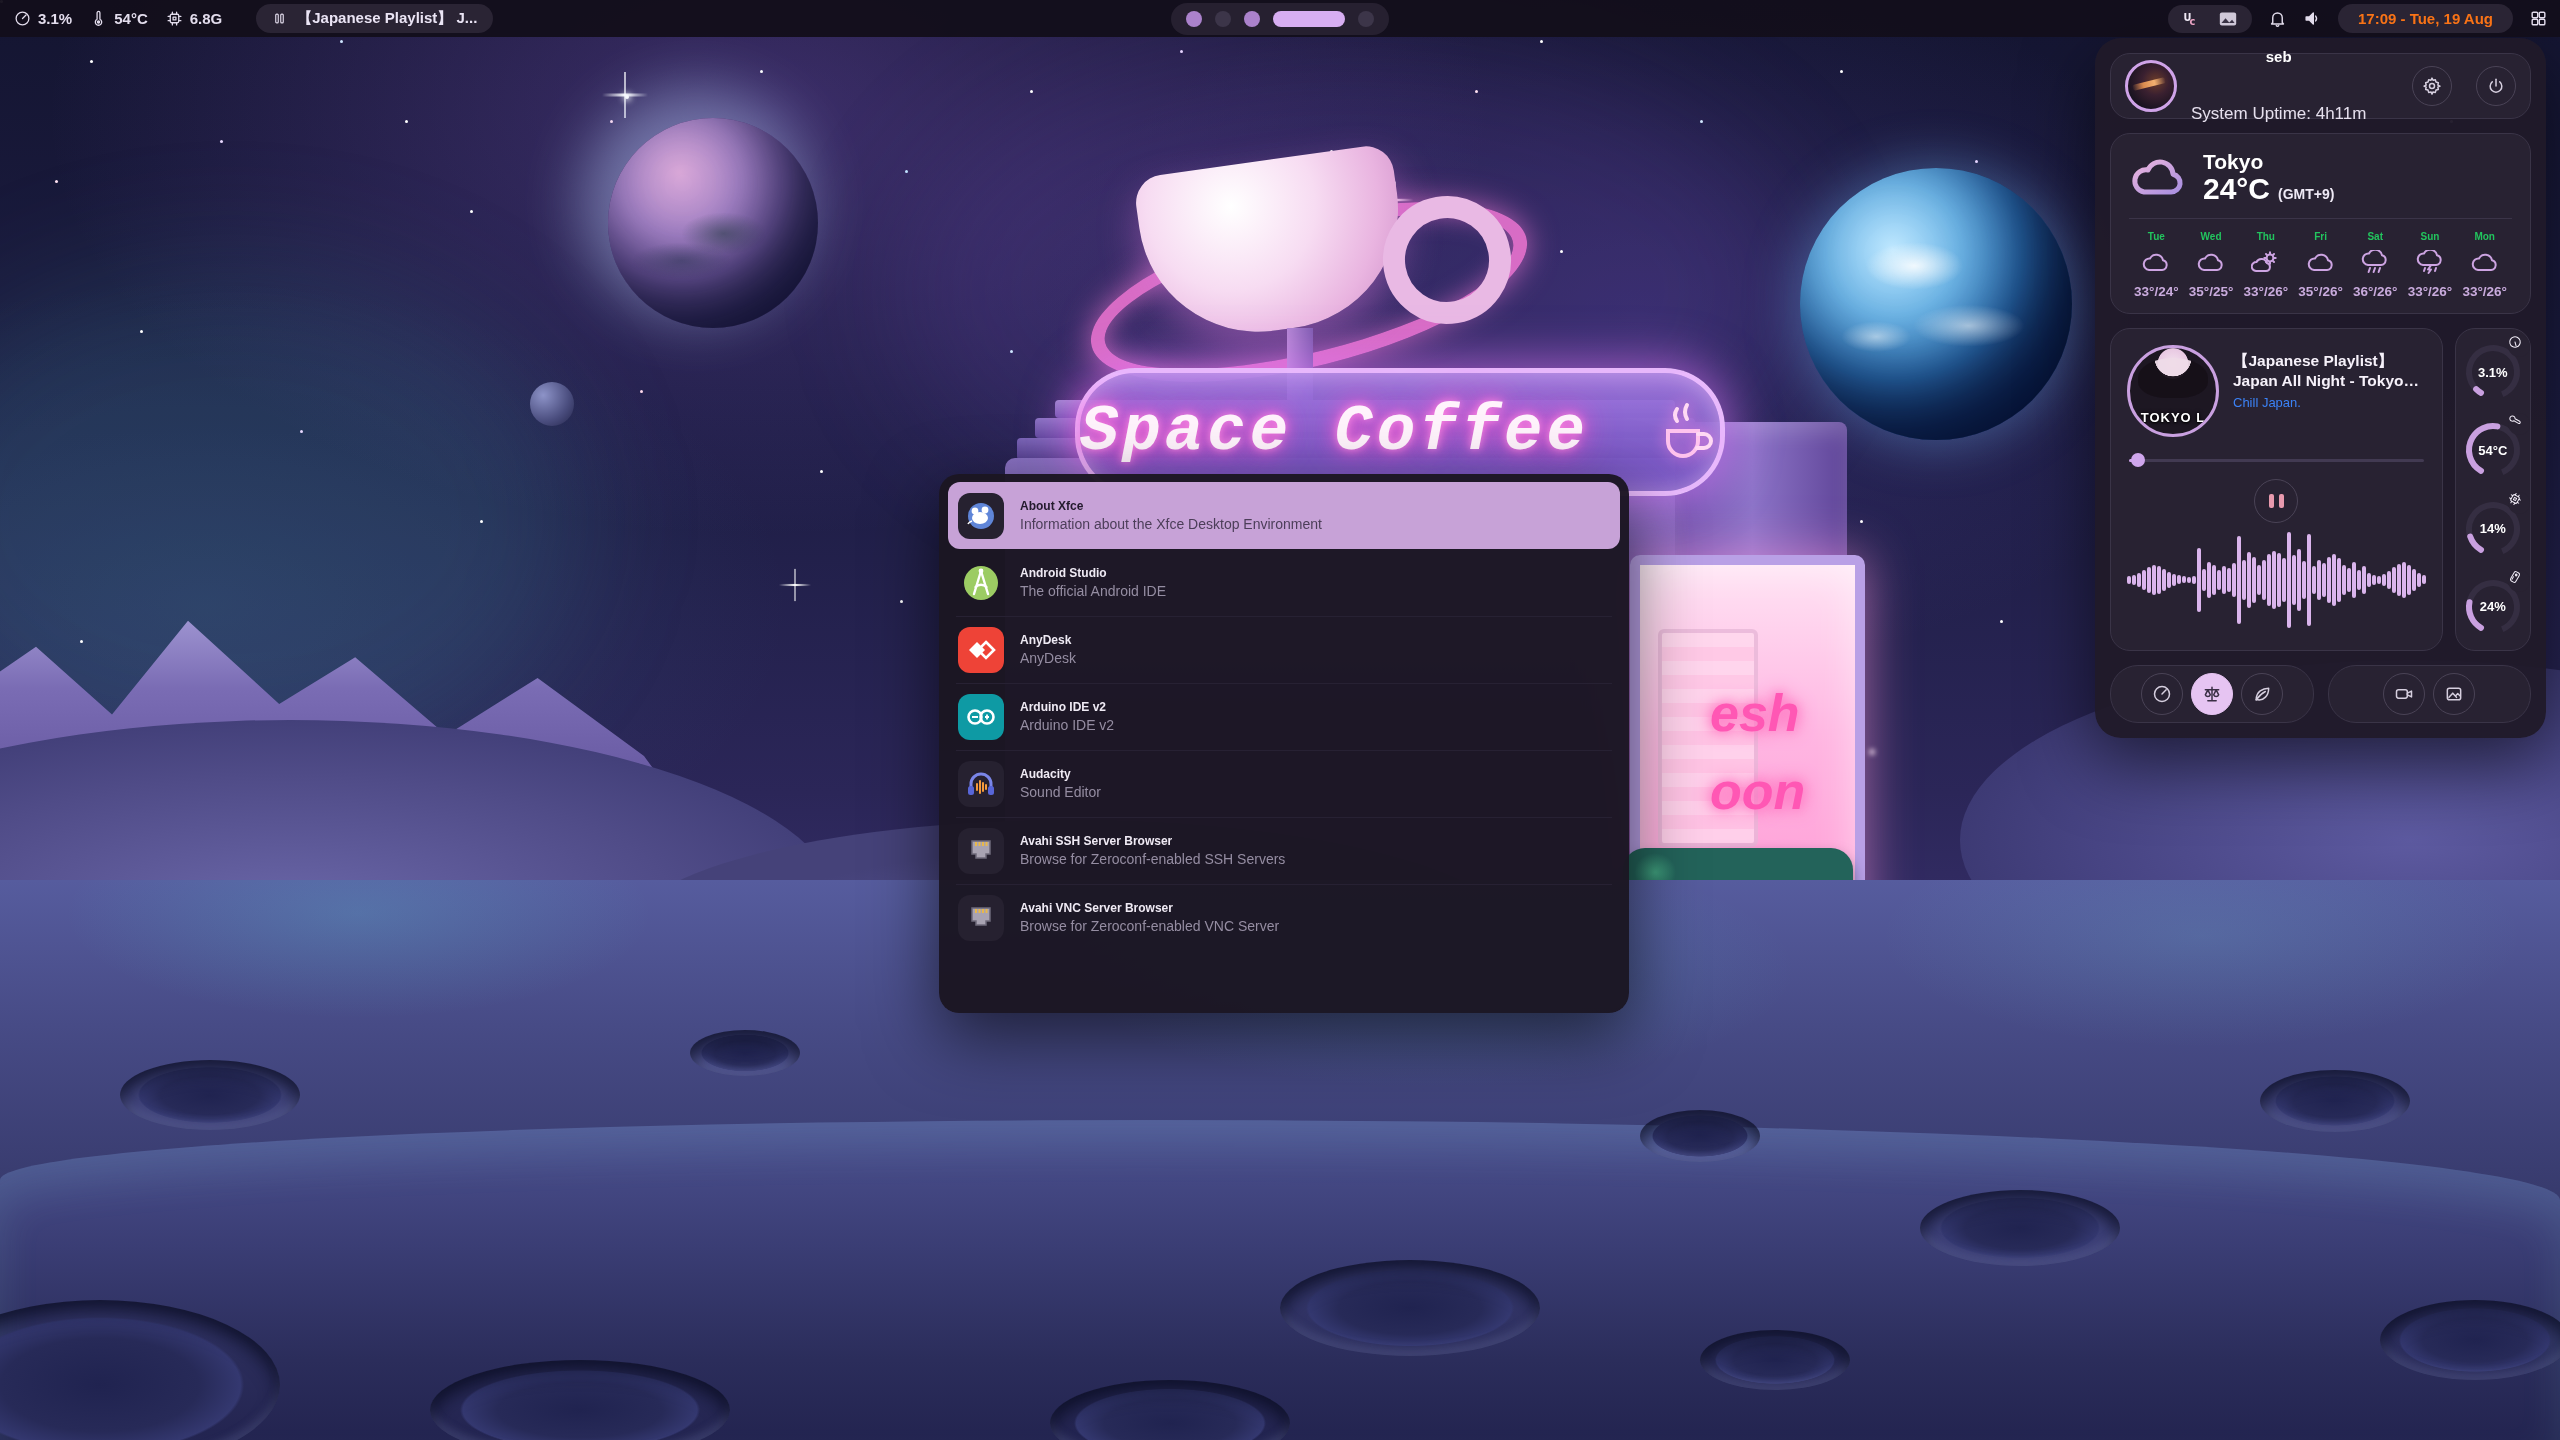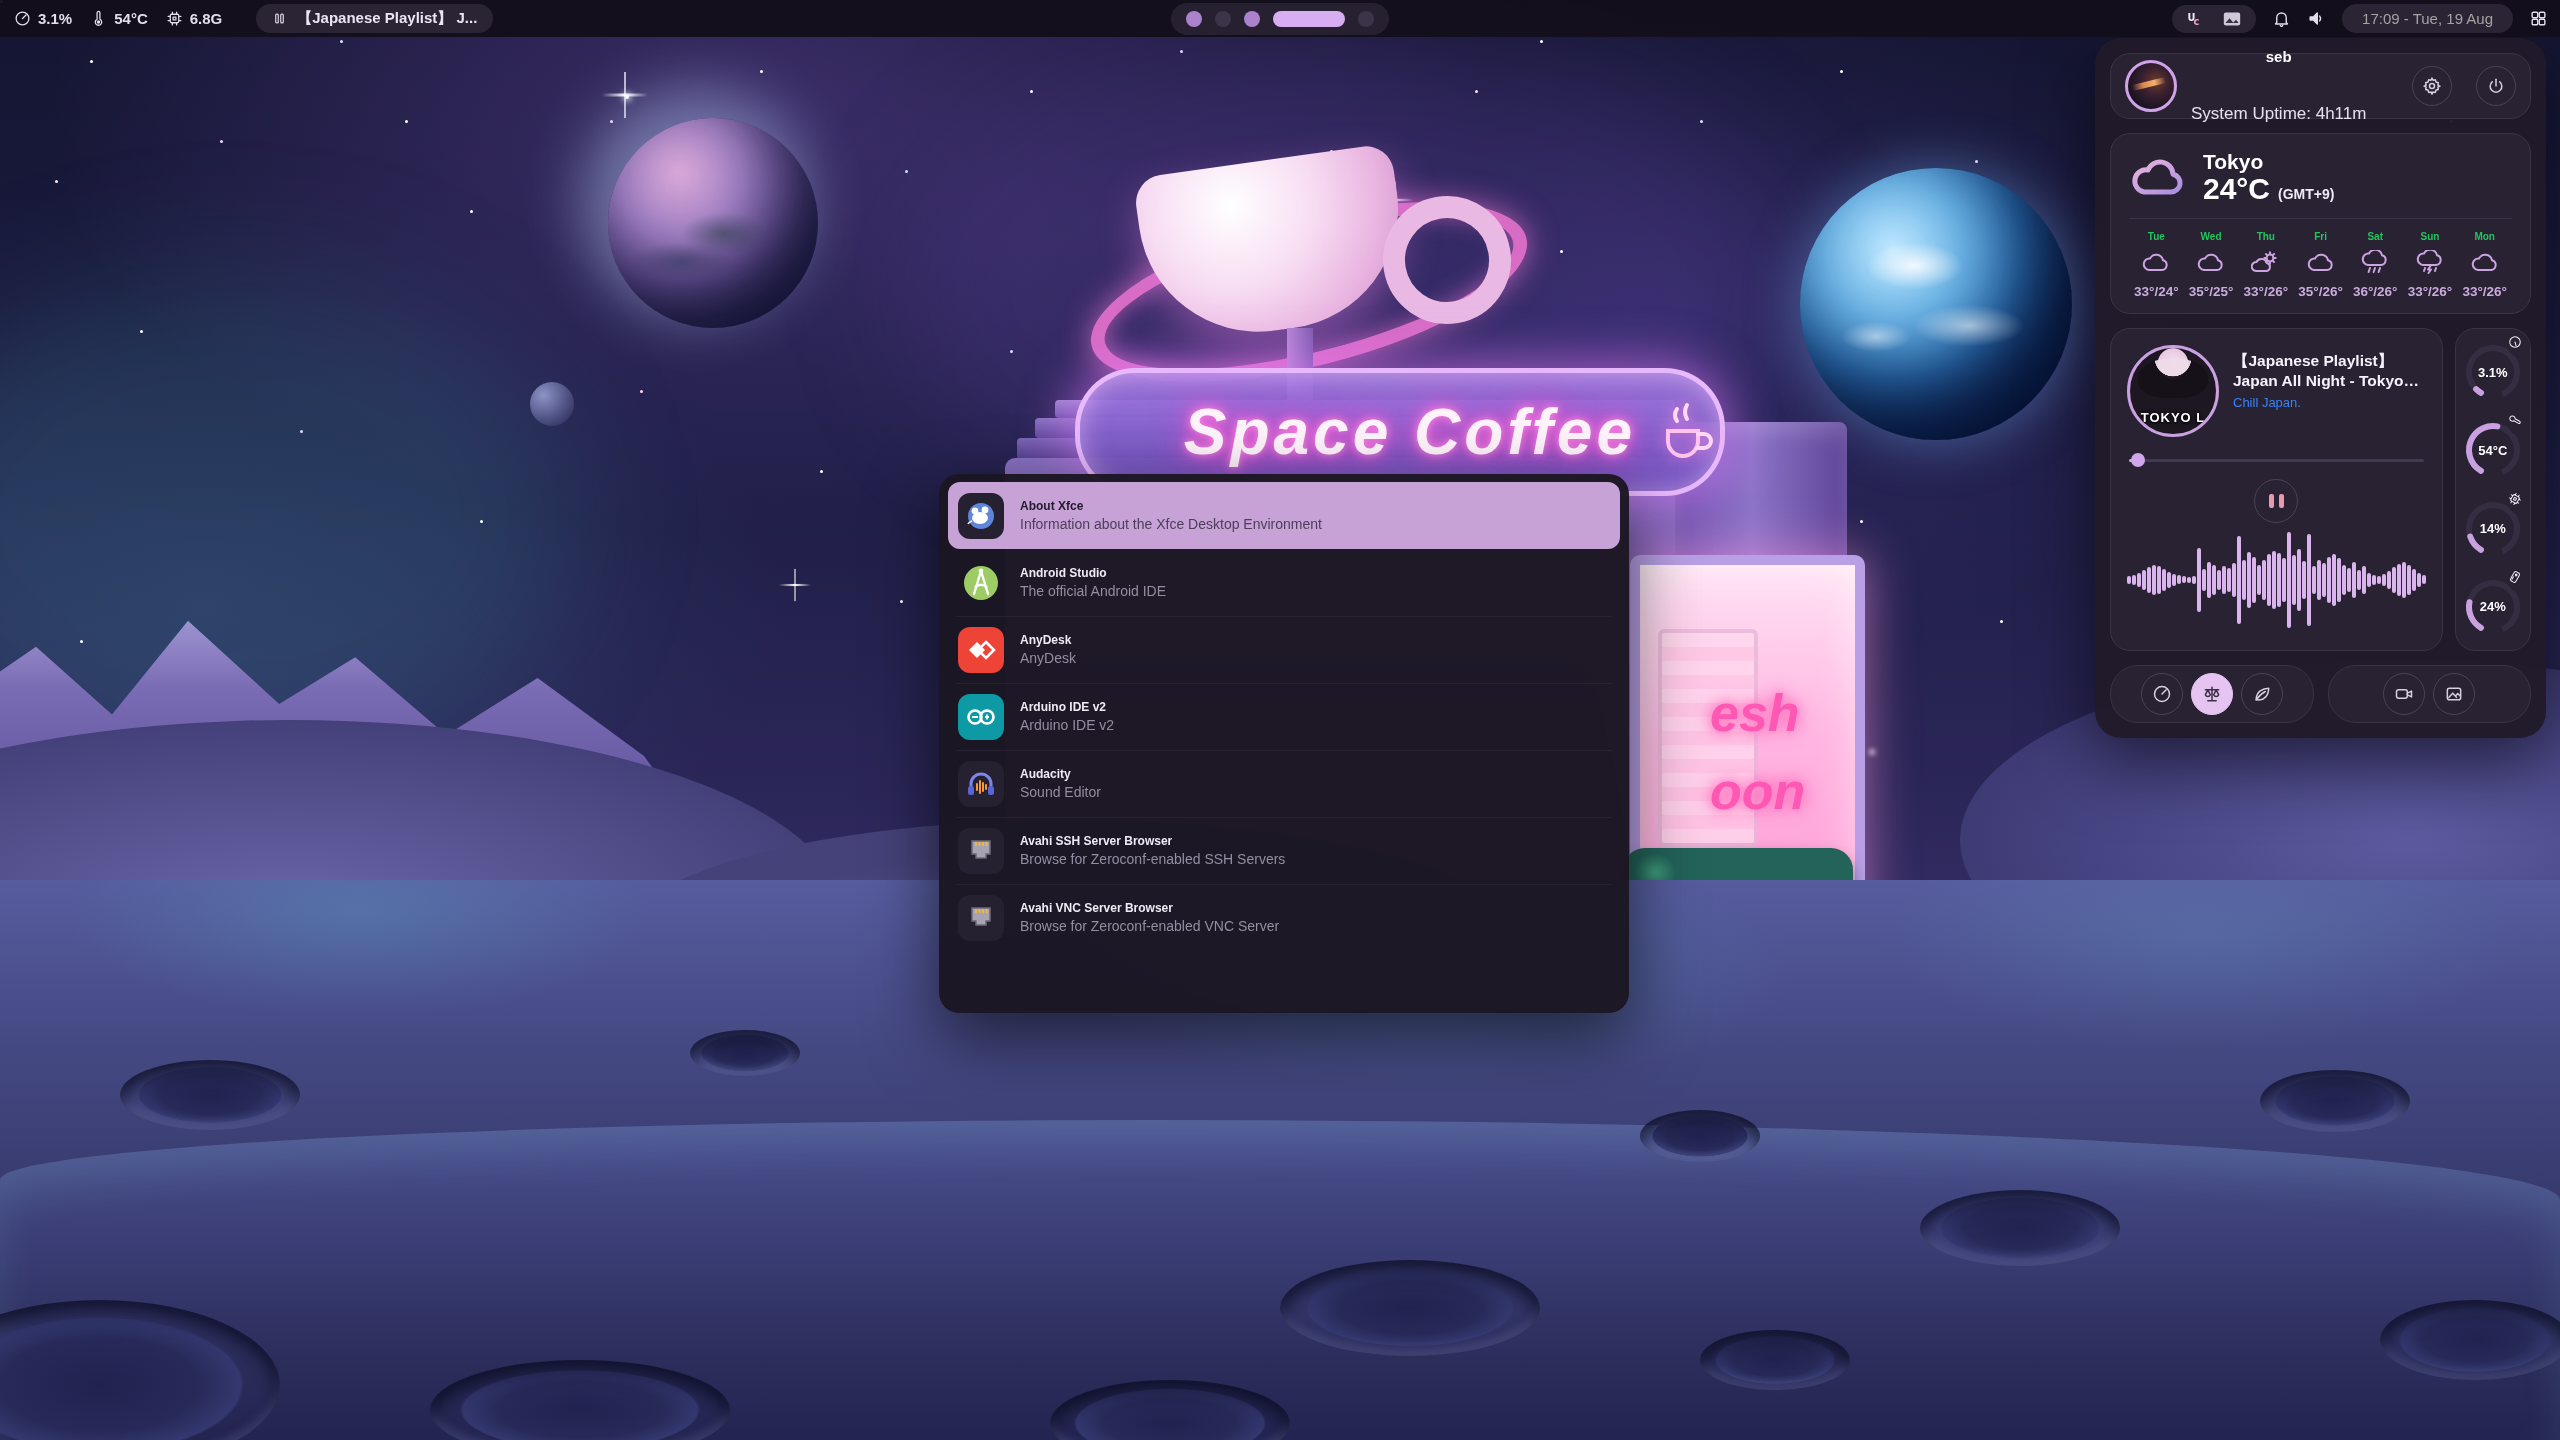--- a/index.html
+++ b/index.html
@@ -66,21 +66,21 @@
   .cornice.c2{left:40px;top:318px;width:660px;height:20px;background:linear-gradient(180deg,#8a74c2,#61499f);}
   .cornice.c3{left:22px;top:338px;width:700px;height:22px;background:linear-gradient(180deg,#7c66b8,#584293);}
   .facade{position:absolute;left:10px;top:358px;width:840px;height:480px;
     background:linear-gradient(180deg,#8a72c4 0%,#765bb4 34%,#64489f 70%,#54398c 100%);border-radius:10px 10px 0 0;}
   .tower{position:absolute;left:680px;top:322px;width:172px;height:516px;border-radius:8px 8px 0 0;
     background:linear-gradient(90deg,#6d53ac,#8d74c8 45%,#5f4598);box-shadow:inset 0 12px 18px rgba(255,255,255,.15);}
   .sign{position:absolute;left:80px;top:268px;width:640px;height:118px;border-radius:60px;
     background:linear-gradient(180deg,rgba(160,120,224,.92),rgba(110,78,190,.92));
     border:5px solid rgba(238,190,255,.95);
     box-shadow:0 0 46px 8px rgba(230,120,255,.55), inset 0 0 26px rgba(255,210,255,.5);
-    display:flex;align-items:center;justify-content:flex-end;gap:14px;}
+    display:flex;align-items:center;justify-content:space-between;gap:14px;font-family:Liberation Mono, monospace;}
   .sign-text{font-size:64px;font-style:italic;font-weight:700;letter-spacing:4px;color:#fff3fc;white-space:nowrap;
     text-shadow:0 0 8px #ff8ae4,0 0 20px #ff5fd6,0 0 38px #f23fc6;}
   .sign-cup{filter:drop-shadow(0 0 8px #ff8ae4);}
   .shop-window{position:absolute;left:635px;top:455px;width:215px;height:375px;border-radius:10px;
     background:linear-gradient(180deg,#ffe3f4,#ffb6e2 45%,#ff9ad4);border:10px solid #b9a0e6;
     box-shadow:0 0 50px rgba(255,150,220,.6), inset 0 0 40px rgba(255,255,255,.55);overflow:hidden;}
   .menu-board{position:absolute;left:18px;top:64px;width:92px;height:210px;border:4px solid #e8b8d8;border-radius:6px;
     background:repeating-linear-gradient(180deg,#ffd9ee 0 14px,#ffc9e6 14px 28px);opacity:.8;}
   .win-word{position:absolute;left:70px;font-style:italic;font-weight:700;font-size:52px;color:#ff57b4;
     text-shadow:0 0 8px #ff8ccc,0 0 18px #ff4fae;}
@@ -116,21 +116,21 @@
   .stat{display:flex;align-items:center;gap:7px;font-weight:700;color:#e3dded;}
   .pill{display:flex;align-items:center;gap:10px;background:#2a2434;border-radius:18px;padding:5px 16px;}
   .media-pill{margin-left:16px;font-weight:700;color:#eae4f4;}
   .tb-center{position:absolute;left:50%;transform:translateX(-50%);}
   .ws-pill{display:flex;align-items:center;gap:13px;background:#262030;border-radius:17px;padding:8px 15px;}
   .ws-dot{width:16px;height:16px;border-radius:9px;background:#3c3549;}
   .ws-dot[data-state="on"]{background:#ab82cc;}
   .ws-dot[data-state="active"]{width:72px;background:#d7aef2;}
   .tb-right{margin-left:auto;display:flex;align-items:center;gap:16px;margin-right:12px;}
   .tray-pill{padding:5px 14px;gap:18px;}
-  .clock-pill{font-weight:400;padding:6px 20px;color:#a3a3a3;}
+  .clock-pill{font-weight:700;padding:6px 20px;color:#f97316;}
   .tb-icon{display:flex;align-items:center;justify-content:center;}
 
   
   .launcher{position:absolute;left:939px;top:474px;width:690px;height:539px;background:rgba(27,22,34,.97);
     border-radius:20px;z-index:40;box-shadow:0 24px 70px rgba(0,0,0,.6);display:flex;flex-direction:column;}
   .search-wrap{margin:13px 15px 10px;height:44px;border:2px solid #cfc3de;border-radius:24px;background:rgba(16,12,22,.6);
     display:flex;align-items:center;gap:11px;padding:0 16px;box-sizing:border-box;}
   .search-input{flex:1;background:transparent;border:none;outline:none;color:#efeaf6;font-size:16.5px;
     font-family:"Liberation Sans",sans-serif;}
   .search-input::placeholder{color:#a9a0ba;}

